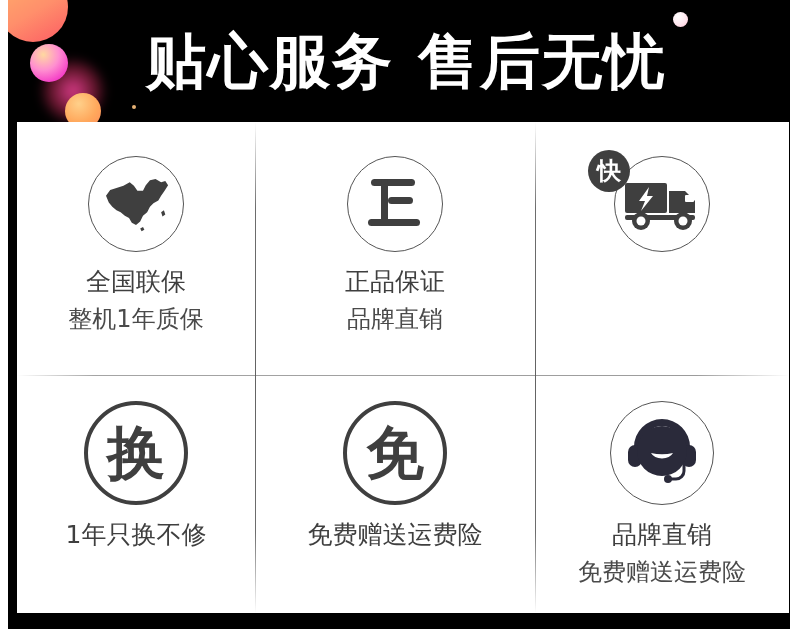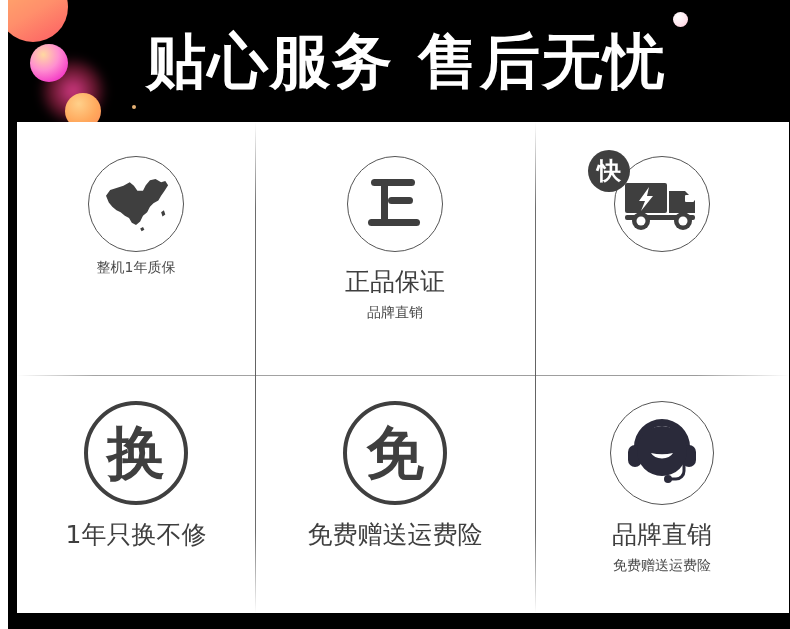--- a/index.html
+++ b/index.html
@@ -206,21 +206,21 @@
     font-size: 25px;
     line-height: 1.25;
     text-align: center;
     white-space: nowrap;
     font-family: "DejaVu Sans", "Liberation Sans", sans-serif;
   }
   .caption.single { margin-top: 22px; }
   .subcaption {
     margin-top: 7px;
     color: #4a4a4a;
-    font-size: 14px;
+    font-size: 24px;
     line-height: 1.25;
     text-align: center;
     white-space: nowrap;
     font-family: "DejaVu Sans", "Liberation Sans", sans-serif;
   }
   .subcaption:empty { display: none; }
 </style>
 </head>
 <body>
 
@@ -250,20 +250,21 @@
         <div class="icon-wrap">
           <div class="ring"></div>
           <svg width="70" height="60" viewBox="0 0 100 86">
             <path fill="#3f3f3f" d="M7,31 L13,23 L22,20 L32,17 L41,12 L47,17 L52,24 L60,24 L64,16 L70,9
               L78,7 L86,12 L92,10 L96,16 L91,24 L86,31 L82,38 L75,42 L70,47 L66,55 L60,60 L56,68
               L50,73 L44,70 L40,63 L34,60 L28,55 L22,52 L16,47 L11,41 Z"></path>
             <path fill="#3f3f3f" d="M86,55 L90,52 L92,58 L88,61 Z"></path>
             <path fill="#3f3f3f" d="M56,78 L60,76 L62,80 L58,82 Z"></path>
           </svg>
         </div>
+        <div class="caption">全国联保</div>
         <div class="subcaption">整机1年质保</div>
       </div>
 
       <div class="cell row-top">
         <div class="icon-wrap">
           <div class="ring"></div>
           <svg width="60" height="58" viewBox="0 0 60 58">
             <g fill="#3f3f3f">
               <rect x="6" y="4" width="44" height="7" rx="3.5"></rect>
               <rect x="16" y="4" width="7" height="47" rx="3.5"></rect>

